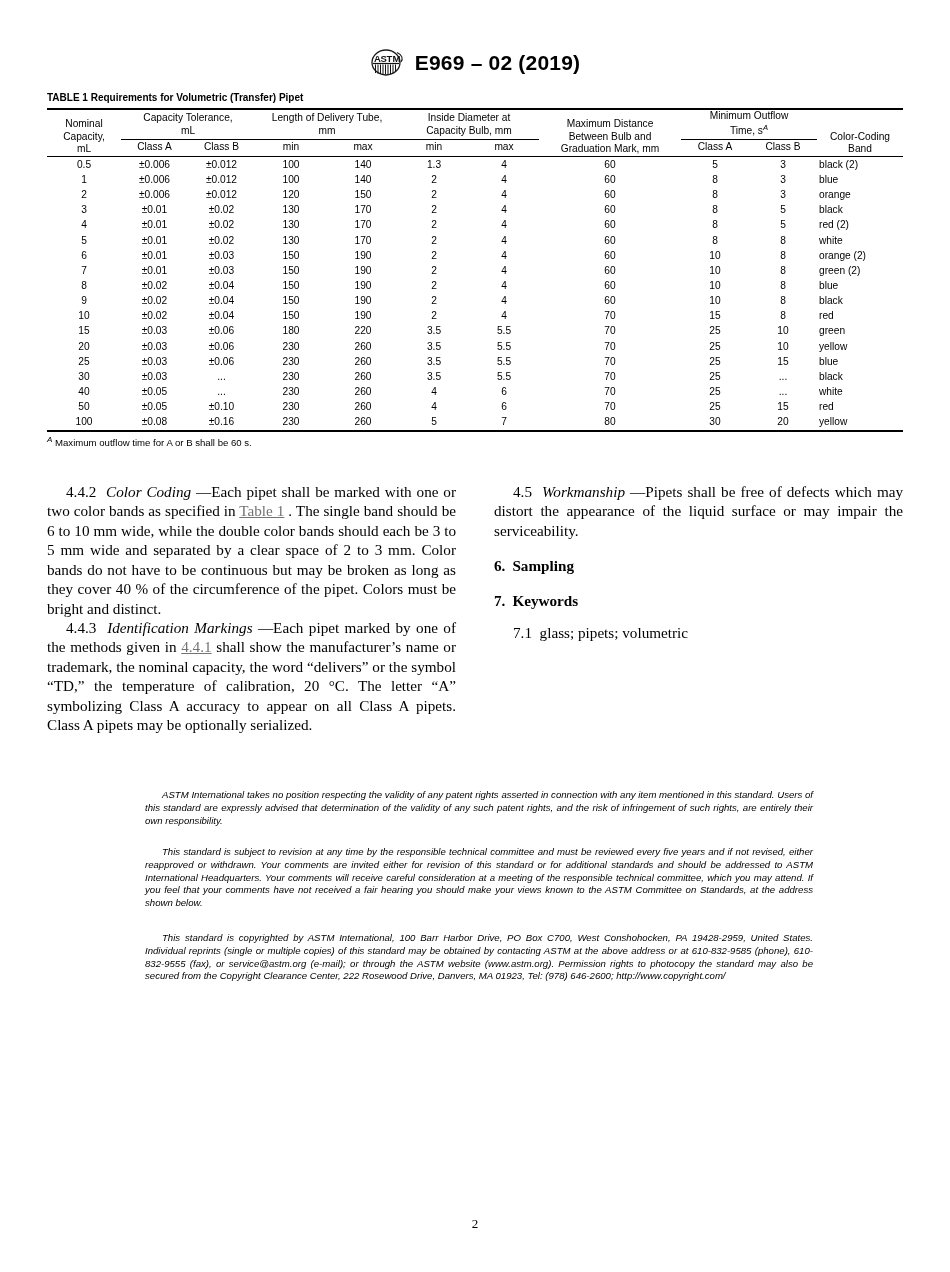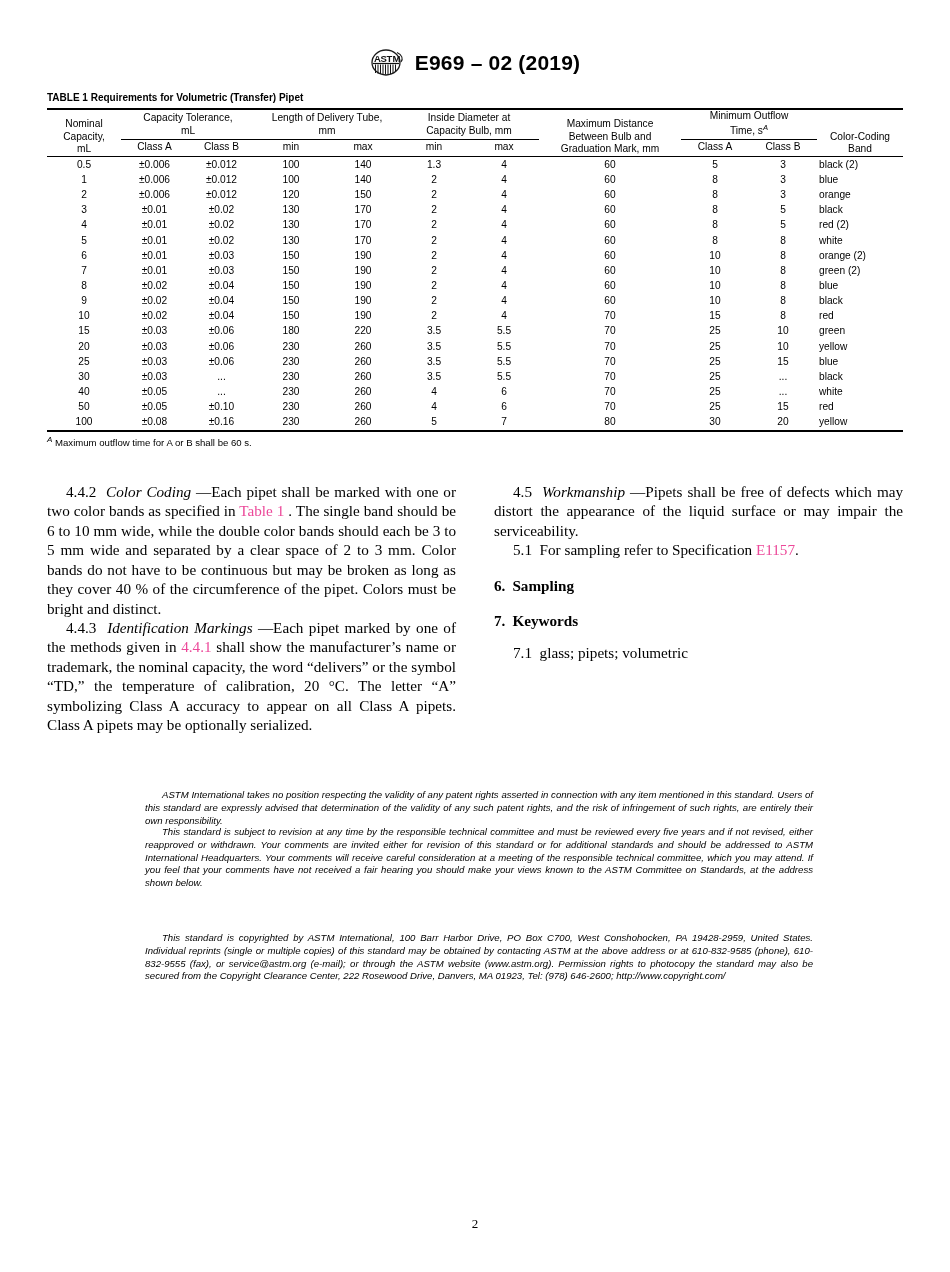--- a/index.html
+++ b/index.html
@@ -111,35 +111,35 @@
   }
   p.indent { text-indent: 19px; }
   .sec-head {
     margin: 16px 0 13px 0;
     font-size: 15.2px;
     font-weight: bold;
     line-height: 1.25;
   }
   .sec-head .num { margin-right: 7px; }
   .it { font-style: italic; }
-  .ref { color: #ec4899; }
+  .ref { color: #737373; text-decoration: underline; }
 
   
   .legal {
     position: absolute;
     left: 145px; width: 668px;
     font-family: "Liberation Sans", sans-serif;
     font-style: italic;
     font-size: 9.6px;
     line-height: 1.33;
     text-align: justify;
   }
   .legal p { margin: 0; text-indent: 17px; }
   .legal-1 { top: 789px; }
-  .legal-2 { top: 826px; }
+  .legal-2 { top: 846px; }
   .legal-3 { top: 932px; }
 
   
   .pageno {
     position: absolute;
     top: 1216px; left: 0; width: 950px;
     text-align: center;
     font-size: 13px;
   }
 </style>
@@ -505,25 +505,20 @@
 
     <div class="col">
 
       <p class="body indent">
         <span>4.5</span>
         <span>&nbsp;</span><span class="it">Workmanship</span>
         <span>—Pipets shall be free of defects which may distort the appearance of the liquid surface or may impair the serviceability.</span>
       </p>
 
 
-      <p class="body indent">
-        <span>5.1</span>
-        <span>&nbsp;</span><span>For sampling refer to Specification </span>
-        <span class="ref">E1157</span><span>.</span>
-      </p>
 
       <div class="sec-head">
         <span class="num">6.</span><span>Sampling</span>
       </div>
 
 
       <div class="sec-head">
         <span class="num">7.</span><span>Keywords</span>
       </div>
 

